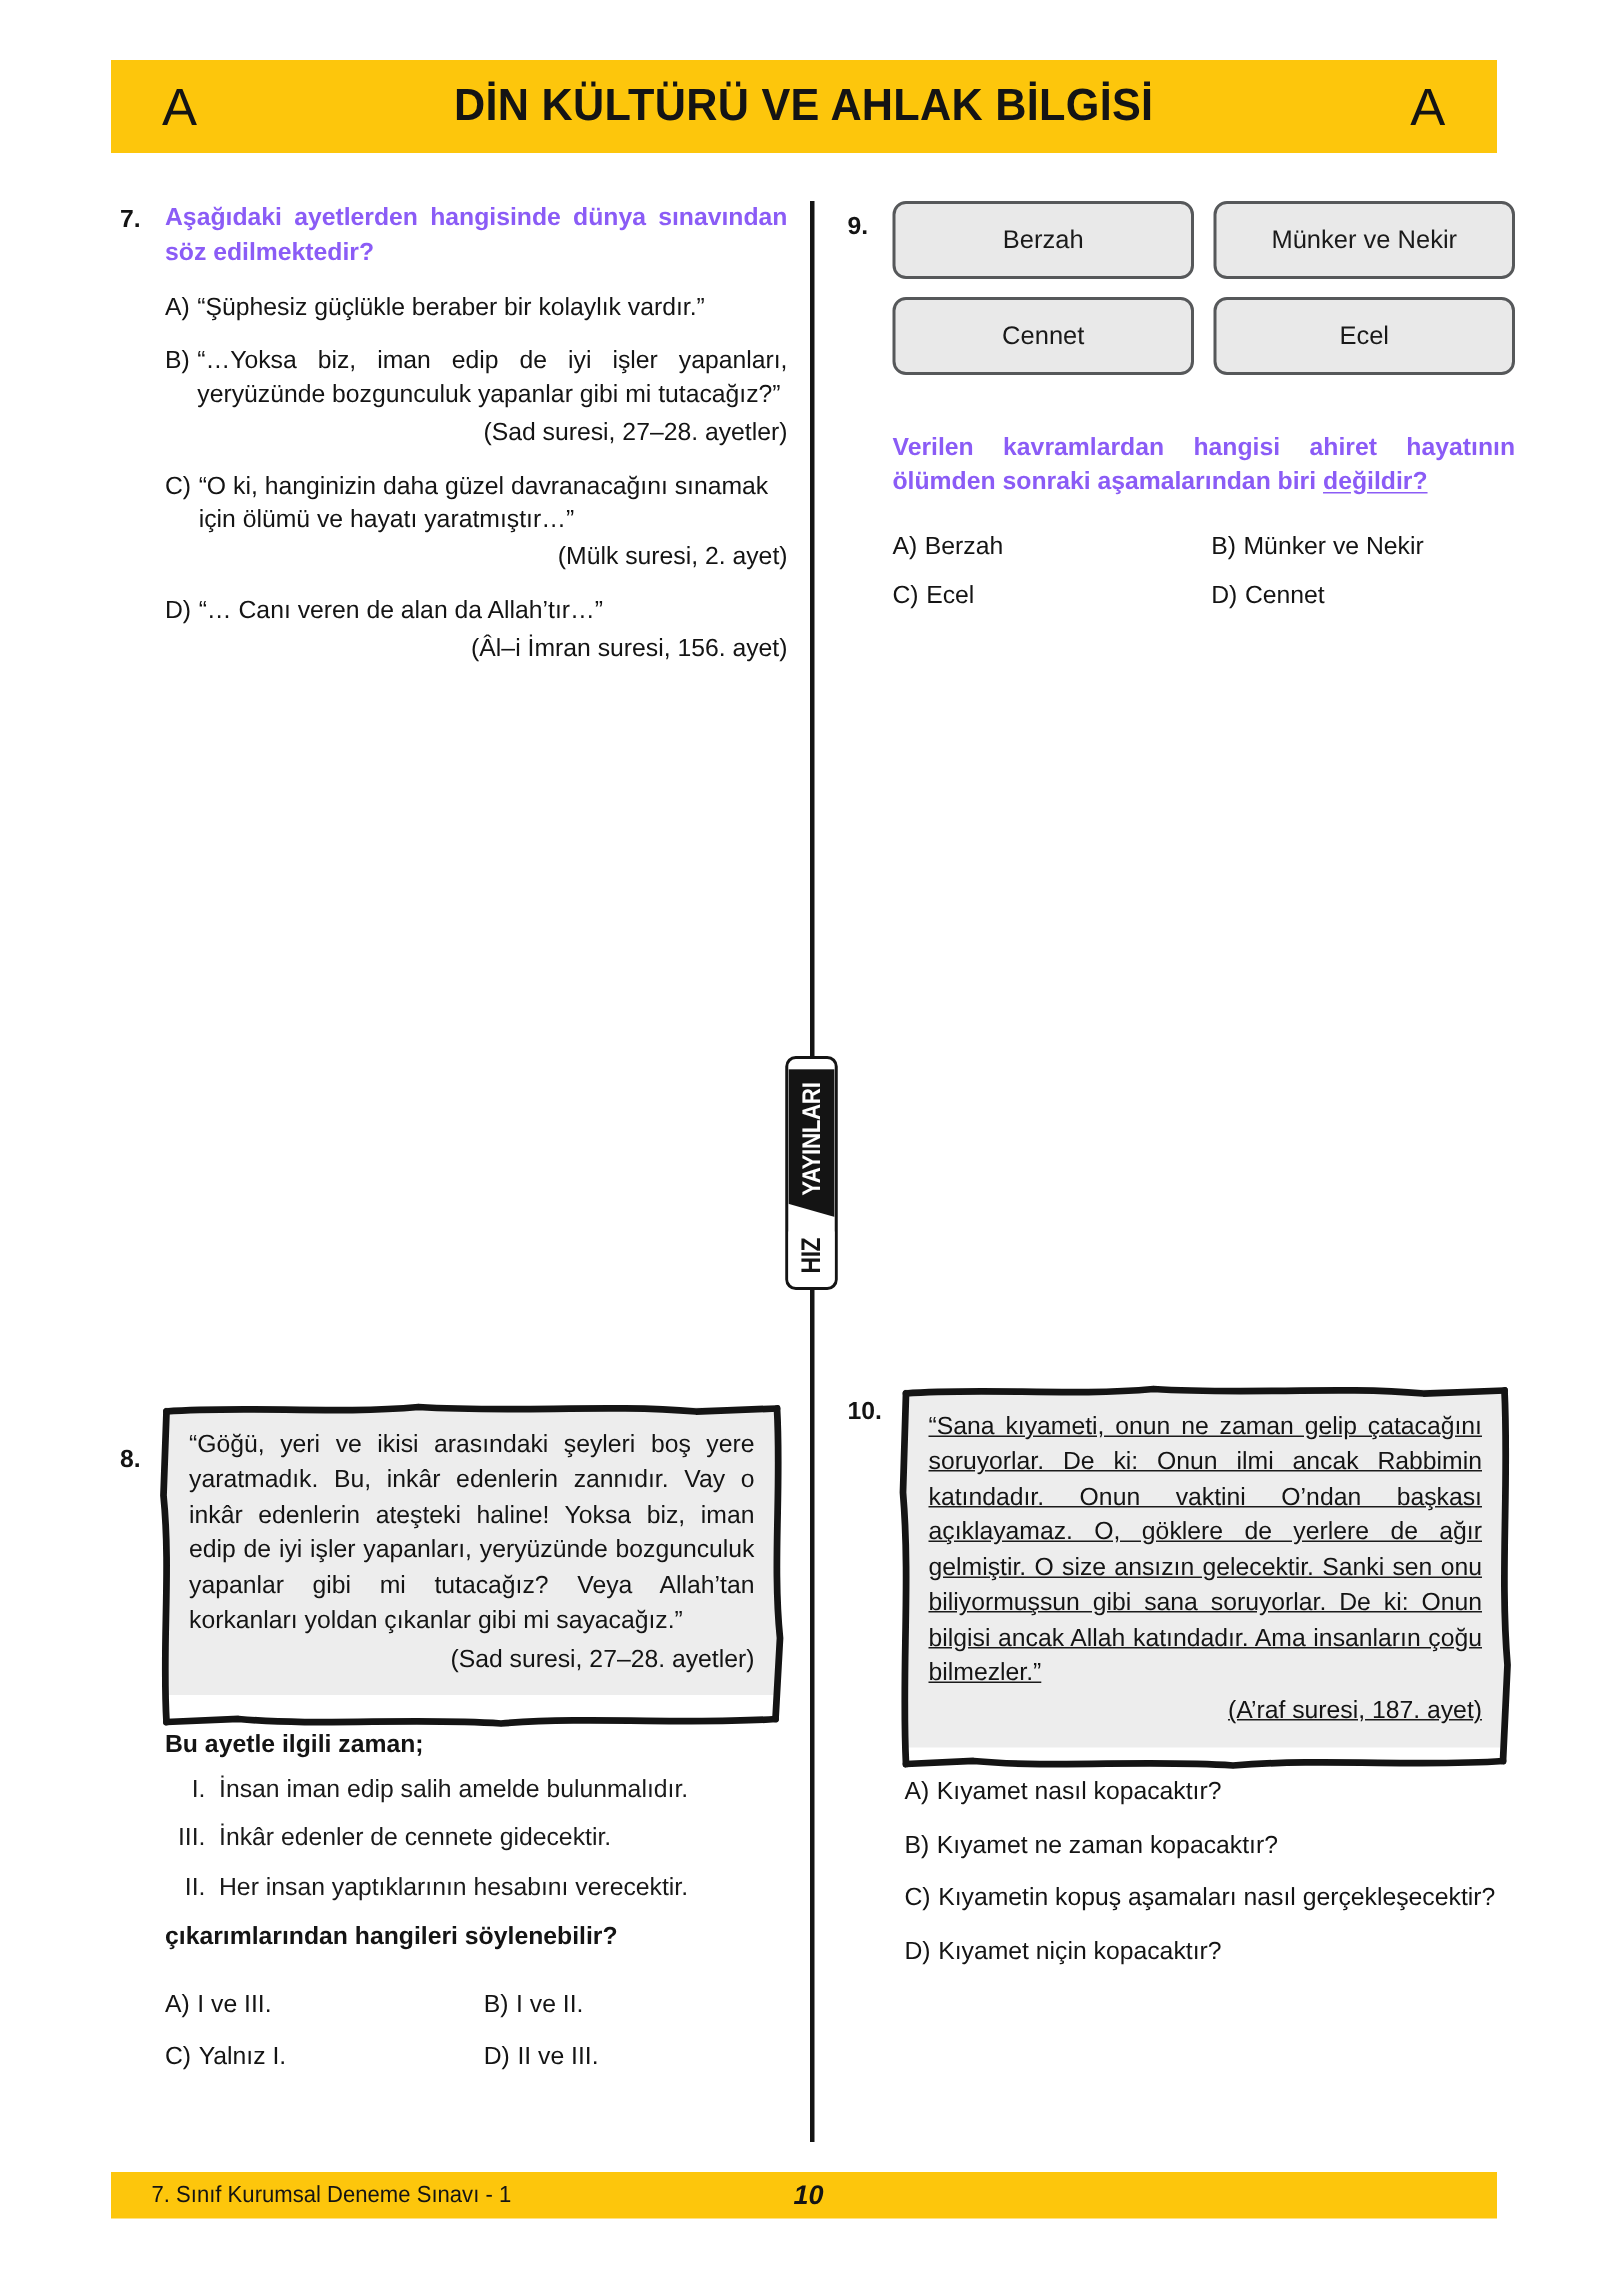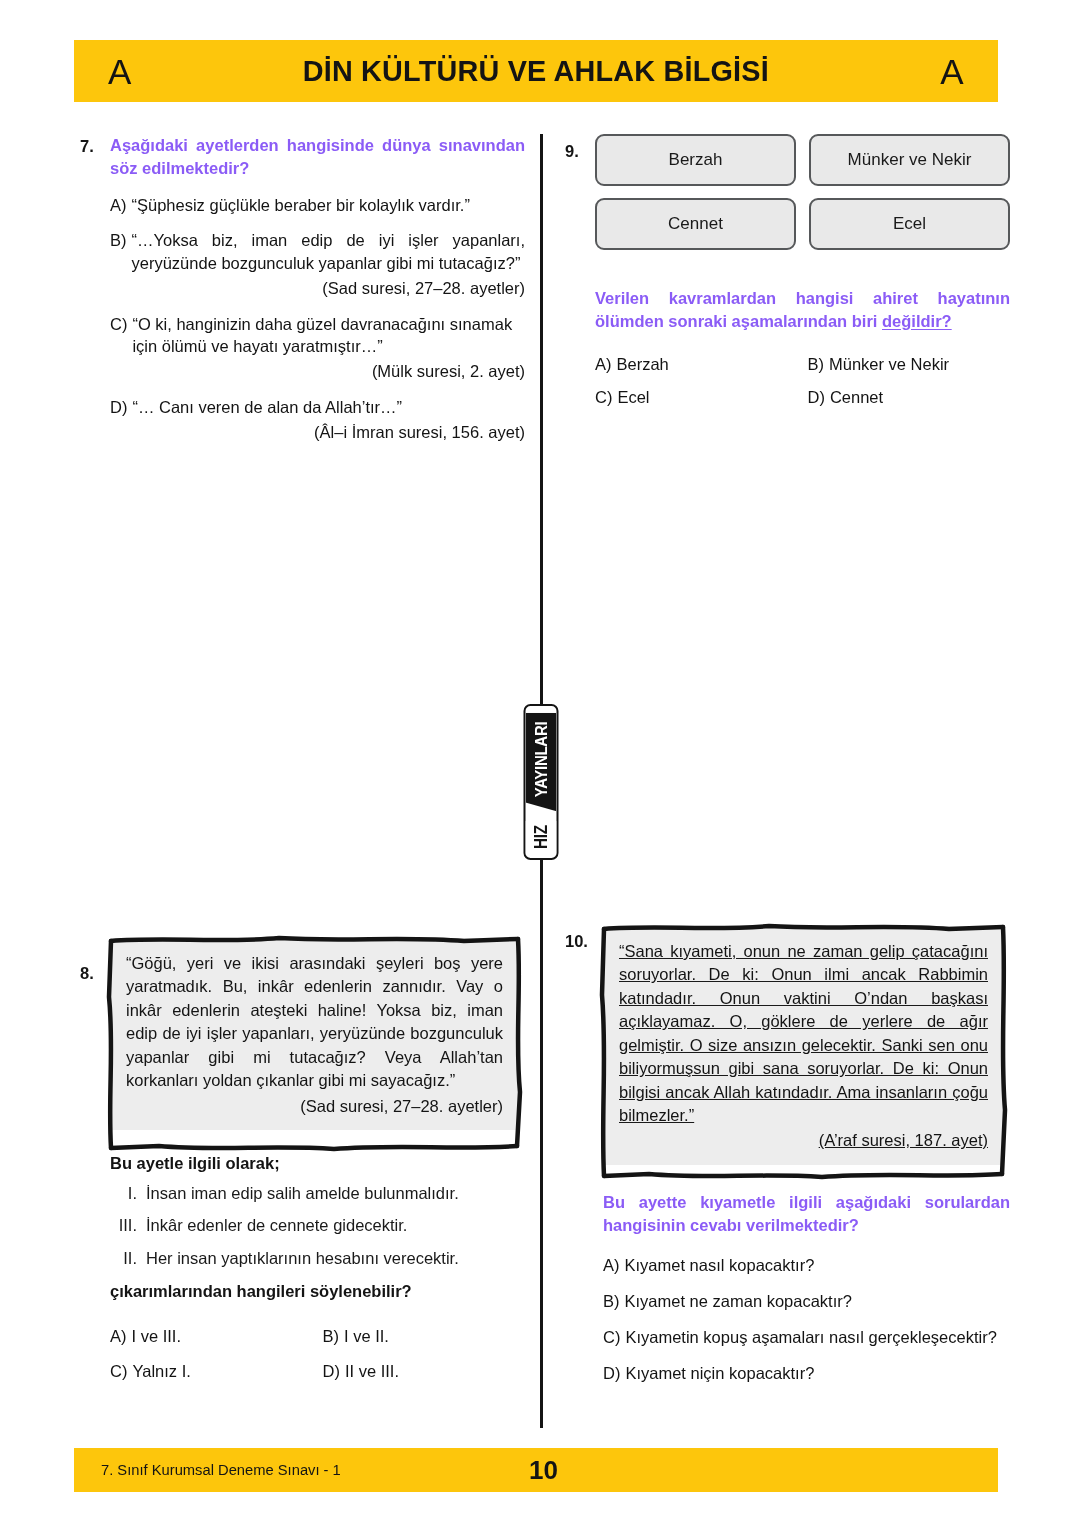--- a/index.html
+++ b/index.html
@@ -254,42 +254,43 @@
     padding-left: 6px;
     transform: scaleX(0.88);
   }
 
   
   .footer-band {
     position: absolute;
     left: 74px;
     top: 1448px;
     width: 924px;
-    height: 44px;
+    height: 31px;
     background: #FDC60C;
     box-sizing: border-box;
   }
   .footer-text {
     position: absolute;
     left: 27px;
     top: 50%;
     transform: translateY(-50%) scaleX(0.95);
     transform-origin: left center;
     font-size: 15.5px;
     color: #141414;
     white-space: nowrap;
   }
   .footer-page {
     position: absolute;
     left: 455px;
     top: 50%;
     transform: translateY(-50%);
-    font-size: 26px;
-    font-weight: bold;
-    color: #141414;
+    font-size: 18px;
+    font-weight: bold;
+    color: #141414;
+    font-style: italic;
   }
 </style>
 </head>
 <body>
 
 <div class="header-band">
   <span class="header-letter">A</span>
   <span class="header-title">DİN KÜLTÜRÜ VE AHLAK BİLGİSİ</span>
   <span class="header-letter">A</span>
 </div>
@@ -348,21 +349,21 @@
           <svg class="sketch-border" viewBox="0 0 421 221" preserveAspectRatio="none">
             <path d="M7,9 C60,5 120,11 175,6 C240,10 300,4 360,9 L414,7" stroke="#141414" stroke-width="4.5" fill="none" stroke-linecap="round"></path>
             <path d="M414,7 C417,60 411,110 416,160 L413,214" stroke="#141414" stroke-width="4.5" fill="none" stroke-linecap="round"></path>
             <path d="M413,214 C355,218 290,212 230,217 C170,213 110,219 55,214 L7,216" stroke="#141414" stroke-width="4.5" fill="none" stroke-linecap="round"></path>
             <path d="M7,216 C4,165 10,115 5,65 L7,9" stroke="#141414" stroke-width="4.5" fill="none" stroke-linecap="round"></path>
           </svg>
           <div class="quote-text">“Göğü, yeri ve ikisi arasındaki şeyleri boş yere yaratmadık. Bu, inkâr edenlerin zannıdır. Vay o inkâr edenlerin ateşteki haline! Yoksa biz, iman edip de iyi işler yapanları, yeryüzünde bozgunculuk yapanlar gibi mi tutacağız? Veya Allah’tan korkanları yoldan çıkanlar gibi mi sayacağız.”</div>
           <div class="quote-ref">(Sad suresi, 27–28. ayetler)</div>
         </div>
 
-        <div class="bold-line" style="margin-top:22px;">Bu ayetle ilgili olarak;</div>
+        <div class="bold-line" style="margin-top:22px;">Bu ayetle ilgili zaman;</div>
 
         <div class="roman-list">
           <div class="roman-row">
             <span class="roman-num">I.</span>
             <span>İnsan iman edip salih amelde bulunmalıdır.</span>
           </div>
           <div class="roman-row">
             <span class="roman-num">III.</span>
             <span>İnkâr edenler de cennete gidecektir.</span>
           </div>
@@ -453,21 +454,20 @@
           <svg class="sketch-border" viewBox="0 0 413 261" preserveAspectRatio="none">
             <path d="M7,9 C58,5 118,11 172,6 C235,10 294,4 352,9 L406,7" stroke="#141414" stroke-width="4.5" fill="none" stroke-linecap="round"></path>
             <path d="M406,7 C409,70 403,130 408,190 L405,254" stroke="#141414" stroke-width="4.5" fill="none" stroke-linecap="round"></path>
             <path d="M405,254 C350,258 285,252 225,257 C165,253 108,259 52,254 L7,256" stroke="#141414" stroke-width="4.5" fill="none" stroke-linecap="round"></path>
             <path d="M7,256 C4,195 10,135 5,75 L7,9" stroke="#141414" stroke-width="4.5" fill="none" stroke-linecap="round"></path>
           </svg>
           <div class="quote-text">“Sana kıyameti, onun ne zaman gelip çatacağını soruyorlar. De ki: Onun ilmi ancak Rabbimin katındadır. Onun vaktini O’ndan başkası açıklayamaz. O, göklere de yerlere de ağır gelmiştir. O size ansızın gelecektir. Sanki sen onu biliyormuşsun gibi sana soruyorlar. De ki: Onun bilgisi ancak Allah katındadır. Ama insanların çoğu bilmezler.”</div>
           <div class="quote-ref">(A’raf suresi, 187. ayet)</div>
         </div>
 
-        <div class="q-stem" style="margin-top:26px;">Bu ayette kıyametle ilgili aşağıdaki sorulardan hangisinin cevabı verilmektedir?</div>
 
         <div class="options" style="margin-top:18px;">
           <div class="opt">
             <span class="opt-letter">A)</span>
             <span class="opt-text nojust">Kıyamet nasıl kopacaktır?</span>
           </div>
           <div class="opt">
             <span class="opt-letter">B)</span>
             <span class="opt-text nojust">Kıyamet ne zaman kopacaktır?</span>
           </div>

